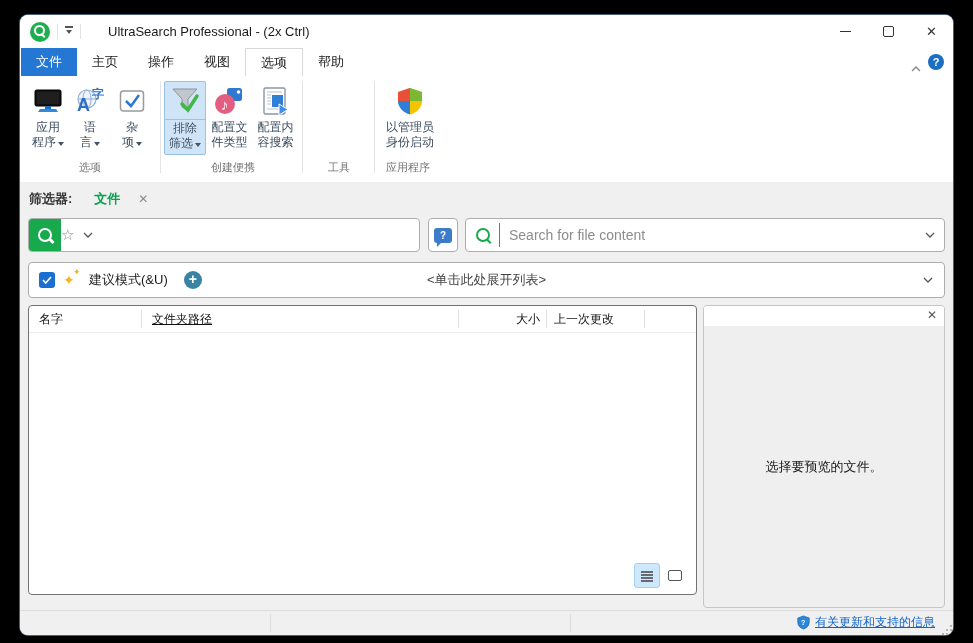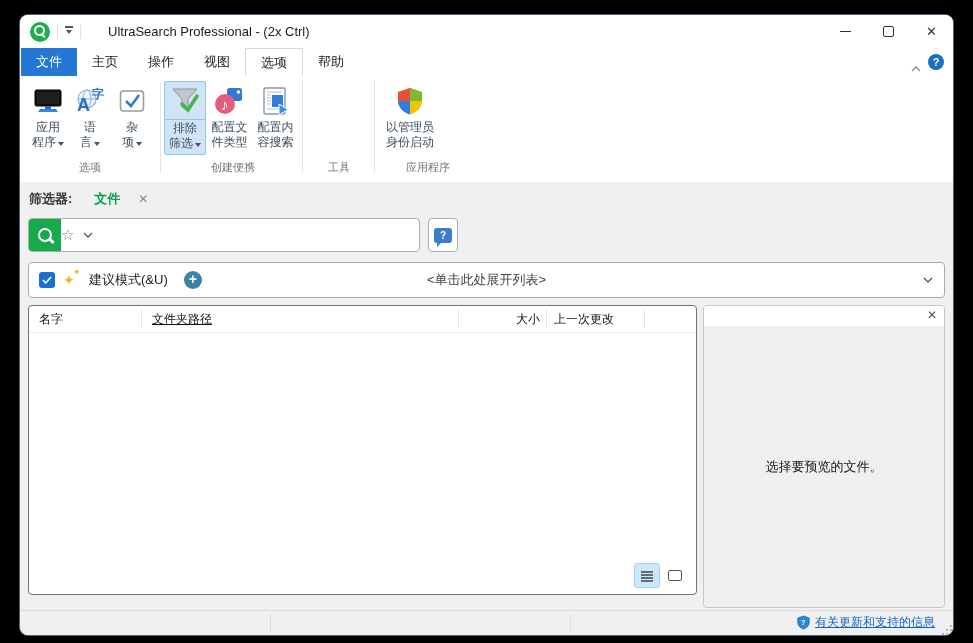--- a/index.html
+++ b/index.html
@@ -278,21 +278,21 @@
       </span>
       <div class="rlabel">
           <div>以管理员</div>
         <div>身份启动</div>
         </div>
     </div>
 
     <div class="rgroup-label" style="left:30px;width:80px;">选项</div>
     <div class="rgroup-label" style="left:144px;width:138px;">创建便携</div>
     <div class="rgroup-label" style="left:287px;width:64px;">工具</div>
-    <div class="rgroup-label" style="left:376px;width:64px;">应用程序</div>
+    <div class="rgroup-label" style="left:356px;width:64px;">应用程序</div>
   </div>
 
   <div class="content">
 
     <div class="filterbar">
       <span class="flabel">筛选器:</span>
       <span class="ftab">文件</span>
       <span class="fclose">✕</span>
     </div>
 
@@ -304,20 +304,30 @@
         <span class="star">☆</span>
         <span class="chev">
           <svg width="10" height="6" viewBox="0 0 10 6">
               <path d="M1 1 L5 5 L9 1" fill="none" stroke="#555" stroke-width="1.3"></path>
             </svg>
         </span>
       </div>
       <div class="helpbtn">
         <span class="bubble">?</span>
       </div>
+      <div class="search2">
+        <span class="magg"></span>
+        <span class="gsep"></span>
+        <input type="text" placeholder="Search for file content" style="">
+        <span class="chev">
+          <svg width="10" height="6" viewBox="0 0 10 6">
+              <path d="M1 1 L5 5 L9 1" fill="none" stroke="#555" stroke-width="1.3"></path>
+            </svg>
+        </span>
+      </div>
     </div>
 
     <div class="suggestrow">
       <span class="cbx">
         <svg width="10" height="8" viewBox="0 0 10 8">
             <path d="M1 4 l2.7 3 L9 1" fill="none" stroke="#fff" stroke-width="1.6"></path>
           </svg>
       </span>
       <span class="sparkles">
         <span class="s1">✦</span>

